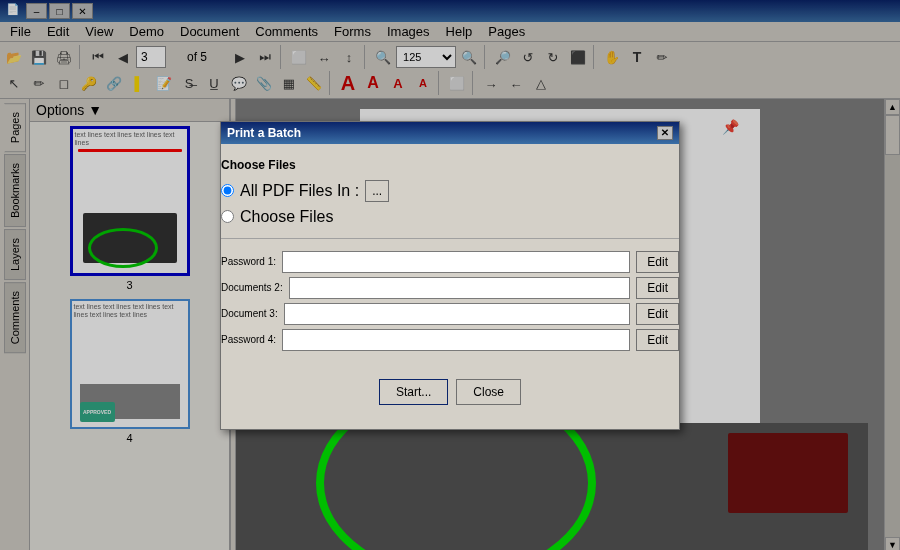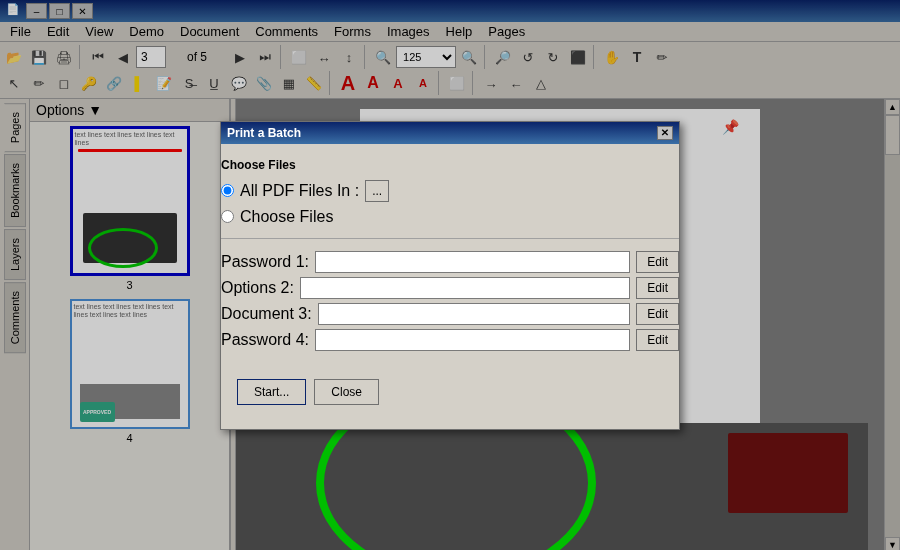--- a/index.html
+++ b/index.html
@@ -271,37 +271,38 @@
       cursor: pointer;
       font-size: 12px;
     }
     .password-grid {
       display: grid;
       grid-template-columns: auto 1fr auto;
       gap: 6px;
       align-items: center;
       margin-bottom: 4px;
     }
-    .pw-label { font-size: 16px; color: #000; text-align: right; }
+    .pw-label { font-size: 10px; color: #000; text-align: right; }
     .pw-input {
       height: 22px;
       border: 1px solid #7a7a7a;
       background: white;
       padding: 0 4px;
     }
     .pw-edit-btn {
       height: 22px;
       padding: 0 10px;
       background: #d4d0c8;
       border: 1px solid #707070;
       cursor: pointer;
       font-size: 12px;
     }
     .dialog-footer {
       display: flex;
+      justify-content: center;
       gap: 8px;
       padding: 10px 16px 24px;
     }
     .footer-btn {
       height: 26px;
       padding: 0 16px;
       background: #d4d0c8;
       border: 1px solid #707070;
       cursor: pointer;
       font-size: 12px;
@@ -512,21 +513,21 @@
       <hr class="section-divider">
 
 
       <div class="password-grid">
         <span class="pw-label">Password 1:</span>
         <input class="pw-input" type="password" style="">
         <button class="pw-edit-btn">Edit</button>
       </div>
 
       <div class="password-grid">
-        <span class="pw-label">Options 2:</span>
+        <span class="pw-label">Documents 2:</span>
         <input class="pw-input" type="password" style="">
         <button class="pw-edit-btn">Edit</button>
       </div>
 
       <div class="password-grid">
         <span class="pw-label">Document 3:</span>
         <input class="pw-input" type="password" style="">
         <button class="pw-edit-btn">Edit</button>
       </div>
 

